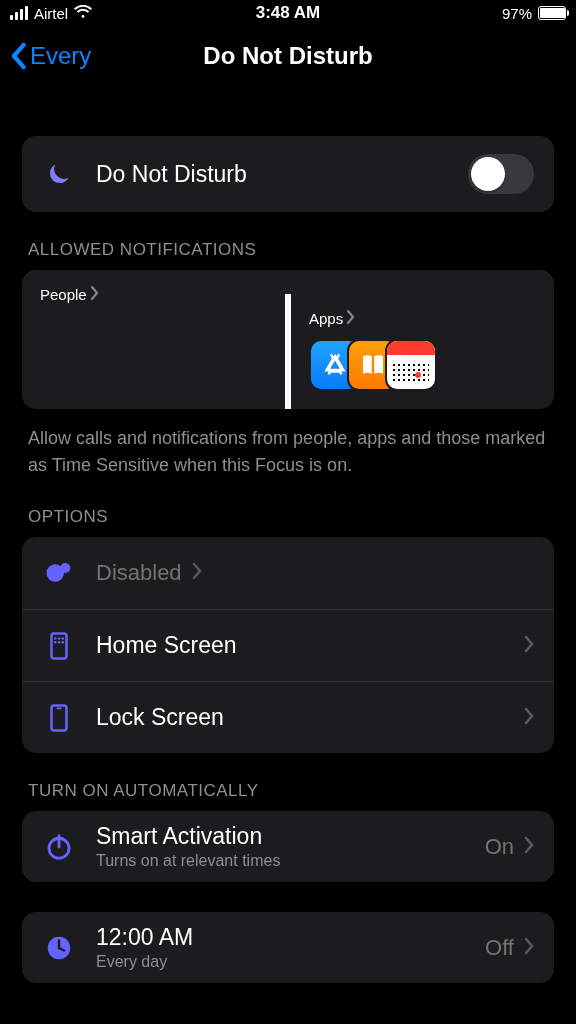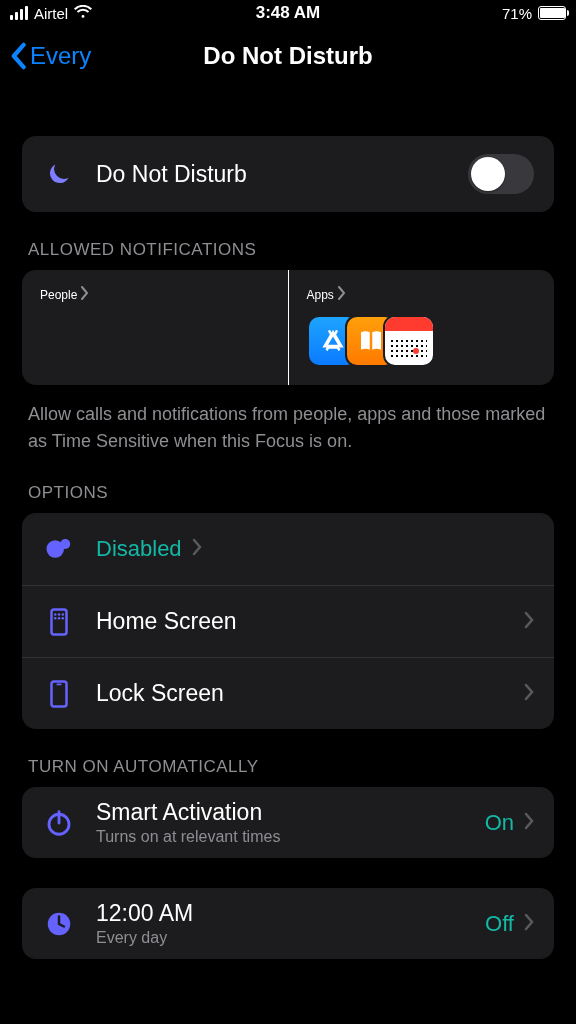--- a/index.html
+++ b/index.html
@@ -86,21 +86,21 @@
 .row.compact { min-height: 64px; padding-top:12px; padding-bottom:12px;}
 
 .row-icon {
   width:34px; display:flex; justify-content:center; margin-right: 20px;
   color:#6563ff;
 }
 .row-icon svg { width: 30px; height: 30px; }
 .row-body { flex:1; display:flex; flex-direction:column; justify-content:center;}
 .row-title { font-size: 23px; color:#fff; font-weight:400; }
 .row-subtitle { font-size: 16px; color:#8e8e93; margin-top:2px;}
-.row-value { font-size: 22px; color:#14b8a6; margin-right:10px;}
+.row-value { font-size: 22px; color:#737373; margin-right:10px;}
 .chevron { color:#5a5a5e; }
 .chevron svg{ width:10px; height:18px; }
 .chevron.small svg{ width:8px; height:14px; }
 
 
 .moon {
   color:#7f7dff;
 }
 .moon svg { width: 26px; height: 26px; }
 
@@ -116,22 +116,22 @@
   background:#fff;
   box-shadow:0 1px 2px rgba(0,0,0,.4);
 }
 
 
 .two-col { display:flex; }
 .col {
   flex:1;
   padding: 16px 18px 18px;
 }
-.col + .col { border-left:1px solid #ffffff; }
-.col-header { display:flex; align-items:center; gap:4px; font-size:12px; color:#fff; margin-bottom:12px;}
+.col + .col { border-left:6px solid #ffffff;margin-top:24px; }
+.col-header { display:flex; align-items:center; gap:4px; font-size:15px; color:#fff; margin-bottom:12px;}
 .col-header .chevron svg{width:8px;height:14px;}
 
 .avatars { display:flex; }
 .avatar {
   width:52px; height:52px; border-radius:50%;
   background:#8e8e93;
   display:flex; align-items:center; justify-content:center;
   color:#fff; font-size:17px; font-weight:500;
   border:2px solid #1c1c1e;
 }
@@ -180,21 +180,21 @@
     </span>
     <span class="carrier">Airtel</span>
     <span>
       <svg class="wifi-icon" viewBox="0 0 20 14">
           <path fill="#fff" d="M10 13.5a1.6 1.6 0 1 0 0-3.2 1.6 1.6 0 0 0 0 3.2zM4.7 7.8a7.5 7.5 0 0 1 10.6 0l1.6-1.6a9.8 9.8 0 0 0-13.8 0l1.6 1.6zM1.6 4.7a12 12 0 0 1 16.8 0L20 3.1a14.3 14.3 0 0 0-20 0l1.6 1.6z"></path>
         </svg>
     </span>
   </div>
   <div class="clock">3:48 AM</div>
   <div class="right">
-    <span class="battery-pct">71%</span>
+    <span class="battery-pct">97%</span>
     <span class="battery">
         <span class="battery-fill"></span>
       </span>
   </div>
 </div>
 
 <div class="nav">
   <div class="back-btn">
     <svg viewBox="0 0 12 20">
         <path fill="none" stroke="#0a84ff" stroke-width="3" stroke-linecap="round" stroke-linejoin="round" d="M10 2 3 10l7 8"></path>

